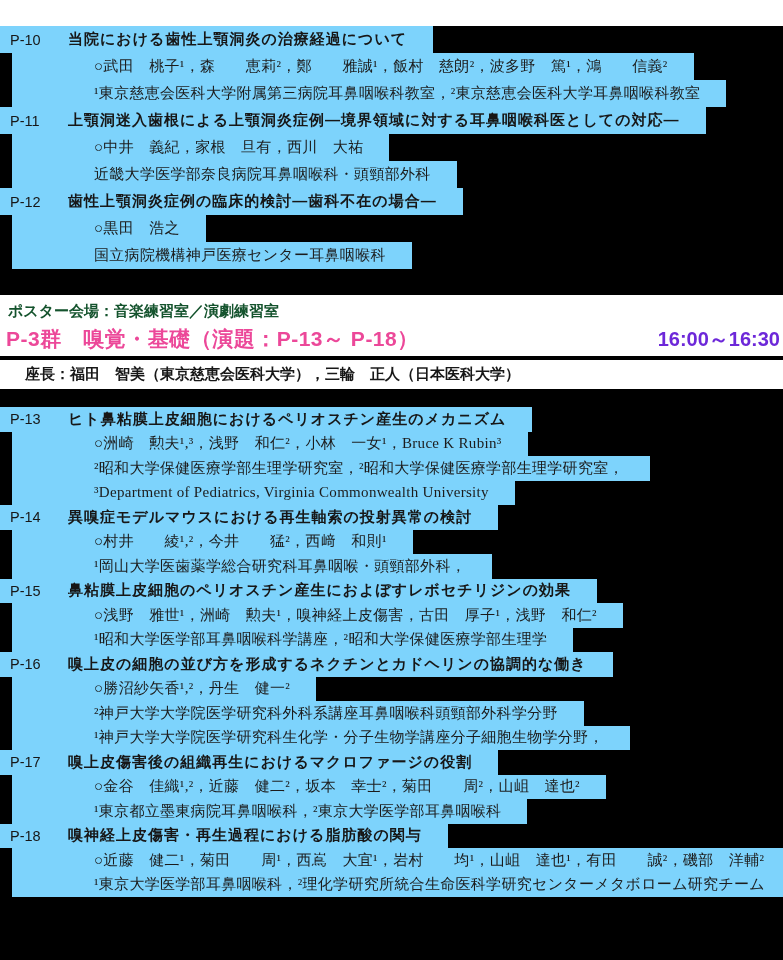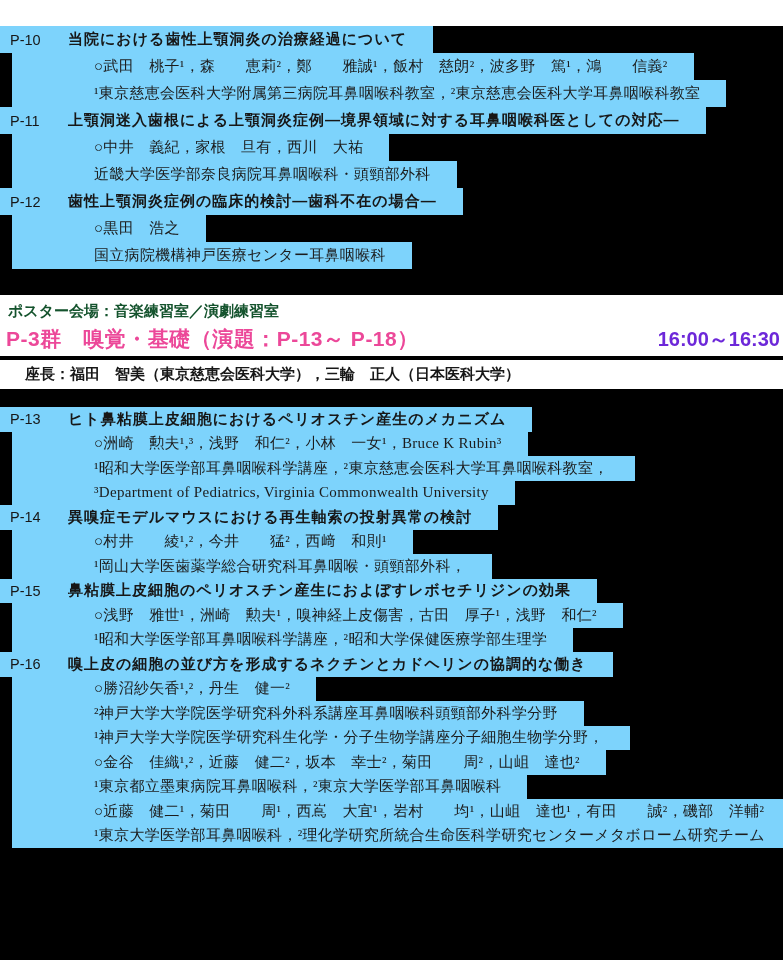--- a/index.html
+++ b/index.html
@@ -113,21 +113,21 @@
         <span class="title">ヒト鼻粘膜上皮細胞におけるペリオスチン産生のメカニズム</span>
       </div>
     </div>
     <div class="line">
       <div class="band cont">
         <span class="serif">○洲崎　勲夫¹,³，浅野　和仁²，小林　一女¹，Bruce K Rubin³</span>
       </div>
     </div>
     <div class="line">
       <div class="band cont">
-        <span class="serif">¹昭和大学医学部耳鼻咽喉科学講座，²東京慈恵会医科大学耳鼻咽喉科教室，</span>
+        <span class="serif">²昭和大学保健医療学部生理学研究室，²昭和大学保健医療学部生理学研究室，</span>
       </div>
     </div>
     <div class="line">
       <div class="band cont">
         <span class="serif">³Department of Pediatrics, Virginia Commonwealth University</span>
       </div>
     </div>
 
     <div class="line">
       <div class="band with-code">
@@ -179,30 +179,42 @@
         <span class="serif">²神戸大学大学院医学研究科外科系講座耳鼻咽喉科頭頸部外科学分野</span>
       </div>
     </div>
     <div class="line">
       <div class="band cont">
         <span class="serif">¹神戸大学大学院医学研究科生化学・分子生物学講座分子細胞生物学分野，</span>
       </div>
     </div>
 
     <div class="line">
+      <div class="band with-code">
+        <span class="code">P-17</span>
+        <span class="title">嗅上皮傷害後の組織再生におけるマクロファージの役割</span>
+      </div>
+    </div>
+    <div class="line">
       <div class="band cont">
         <span class="serif">○金谷　佳織¹,²，近藤　健二²，坂本　幸士²，菊田　　周²，山岨　達也²</span>
       </div>
     </div>
     <div class="line">
       <div class="band cont">
         <span class="serif">¹東京都立墨東病院耳鼻咽喉科，²東京大学医学部耳鼻咽喉科</span>
       </div>
     </div>
 
+    <div class="line">
+      <div class="band with-code">
+        <span class="code">P-18</span>
+        <span class="title">嗅神経上皮傷害・再生過程における脂肪酸の関与</span>
+      </div>
+    </div>
     <div class="line">
       <div class="band cont">
         <span class="serif">○近藤　健二¹，菊田　　周¹，西嶌　大宜¹，岩村　　均¹，山岨　達也¹，有田　　誠²，磯部　洋輔²</span>
       </div>
     </div>
     <div class="line">
       <div class="band cont">
         <span class="serif">¹東京大学医学部耳鼻咽喉科，²理化学研究所統合生命医科学研究センターメタボローム研究チーム</span>
       </div>
     </div>

